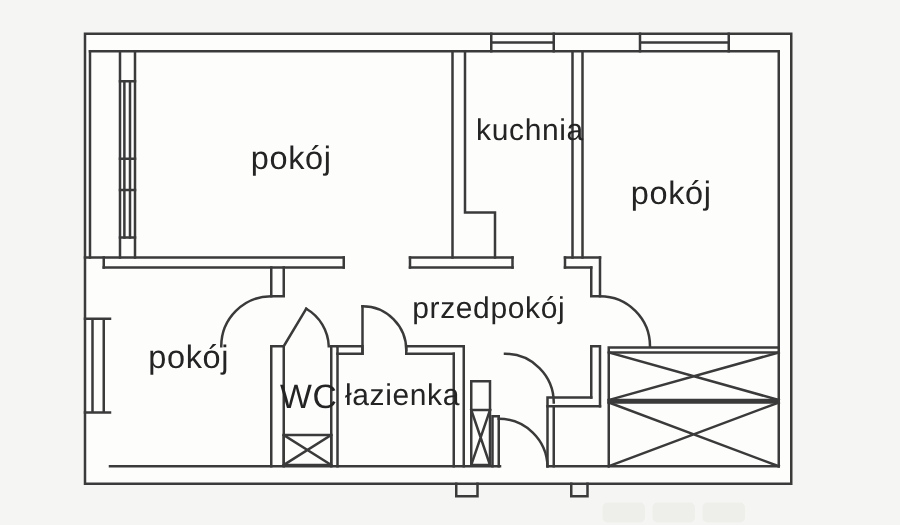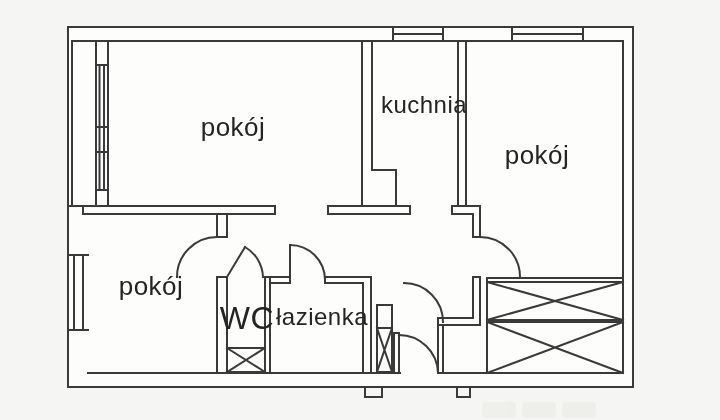--- a/index.html
+++ b/index.html
@@ -14,21 +14,21 @@
   .room-label{
     position:absolute;
     transform:translate(-50%,-50%);
     color:var(--label,#242424);
     white-space:nowrap;
     letter-spacing:.5px;
     user-select:none;
   }
   .lbl-26{font-size:26px;}
   .lbl-24{font-size:24px;}
-  .lbl-25{font-size:32px;}
+  .lbl-25{font-size:27px;}
   .pos-room-tl{left:233px;top:127px;}
   .pos-kitchen{left:424px;top:105px;}
   .pos-room-tr{left:537px;top:155px;}
   .pos-room-bl{left:151px;top:286px;}
   .pos-wc{left:247px;top:318px;}
   .pos-bath{left:322px;top:317px;text-align:right;}
   .pos-hall{left:391px;top:247px;}
   .watermark{
     position:absolute;right:8px;bottom:2px;height:22px;
     display:flex;gap:6px;align-items:flex-end;opacity:.55;
@@ -161,20 +161,21 @@
 
     </g>
   </svg>
 
   <div class="room-label lbl-26 pos-room-tl">pokój</div>
   <div class="room-label lbl-24 pos-kitchen">kuchnia</div>
   <div class="room-label lbl-26 pos-room-tr">pokój</div>
   <div class="room-label lbl-26 pos-room-bl">pokój</div>
   <div class="room-label lbl-25 pos-wc">WC</div>
   <div class="room-label lbl-24 pos-bath">łazienka</div>
+  <div class="room-label lbl-24 pos-hall">przedpokój</div>
 
   <div class="watermark">
     <span></span>
       <span></span>
       <span></span>
   </div>
 
 </div>
 
 </body></html>

